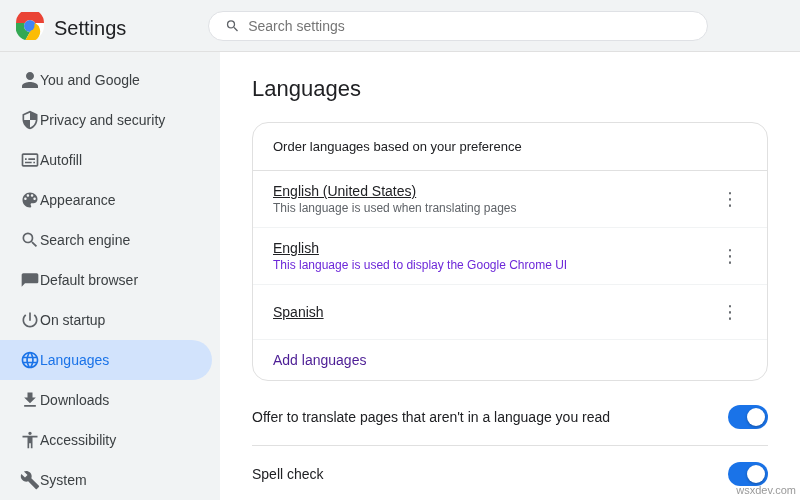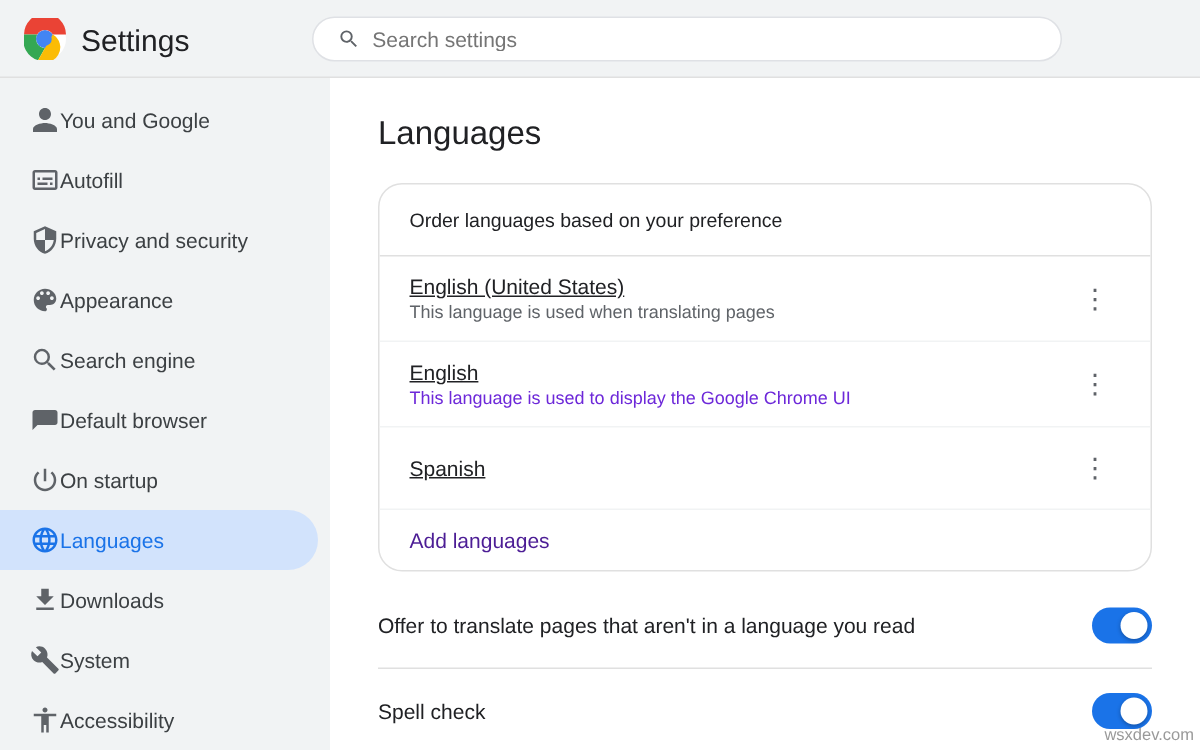--- a/index.html
+++ b/index.html
@@ -89,38 +89,38 @@
         <svg viewBox="0 0 24 24">
             <path d="M12 12c2.7 0 4.8-2.1 4.8-4.8S14.7 2.4 12 2.4 7.2 4.5 7.2 7.2 9.3 12 12 12zm0 2.4c-3.2 0-9.6 1.6-9.6 4.8v2.4h19.2v-2.4c0-3.2-6.4-4.8-9.6-4.8z"></path>
           </svg>
       </span>
       <span>You and Google</span>
     </div>
 
     <div class="sidebar-item">
       <span class="icon">
         <svg viewBox="0 0 24 24">
+            <path d="M12 1L3 5v6c0 5.55 3.84 10.74 9 12 5.16-1.26 9-6.45 9-12V5l-9-4zm0 10.99h7c-.53 4.12-3.28 7.79-7 8.94V12H5V6.3l7-3.11v8.8z"></path>
+          </svg>
+      </span>
+      <span>Privacy and security</span>
+    </div>
+
+    <div class="sidebar-item">
+      <span class="icon">
+        <svg viewBox="0 0 24 24">
             <path d="M20 4H4c-1.1 0-2 .9-2 2v12c0 1.1.9 2 2 2h16c1.1 0 2-.9 2-2V6c0-1.1-.9-2-2-2zm0 14H4V6h16v12zM6 10h2v2H6zm0 4h8v2H6zm10 0h2v2h-2zm-6-4h8v2h-8z"></path>
           </svg>
       </span>
       <span>Autofill</span>
     </div>
 
     <div class="sidebar-item">
       <span class="icon">
         <svg viewBox="0 0 24 24">
-            <path d="M12 1L3 5v6c0 5.55 3.84 10.74 9 12 5.16-1.26 9-6.45 9-12V5l-9-4zm0 10.99h7c-.53 4.12-3.28 7.79-7 8.94V12H5V6.3l7-3.11v8.8z"></path>
-          </svg>
-      </span>
-      <span>Privacy and security</span>
-    </div>
-
-    <div class="sidebar-item">
-      <span class="icon">
-        <svg viewBox="0 0 24 24">
             <path d="M12 3c-4.97 0-9 4.03-9 9s4.03 9 9 9c.83 0 1.5-.67 1.5-1.5 0-.39-.15-.74-.39-1.01-.23-.26-.38-.61-.38-.99 0-.83.67-1.5 1.5-1.5H16c2.76 0 5-2.24 5-5 0-4.42-4.03-8-9-8zm-5.5 9c-.83 0-1.5-.67-1.5-1.5S5.67 9 6.5 9 8 9.67 8 10.5 7.33 12 6.5 12zm3-4C8.67 8 8 7.33 8 6.5S8.67 5 9.5 5s1.5.67 1.5 1.5S10.33 8 9.5 8zm5 0c-.83 0-1.5-.67-1.5-1.5S13.67 5 14.5 5s1.5.67 1.5 1.5S15.33 8 14.5 8zm3 4c-.83 0-1.5-.67-1.5-1.5S16.67 9 17.5 9s1.5.67 1.5 1.5-.67 1.5-1.5 1.5z"></path>
           </svg>
       </span>
       <span>Appearance</span>
     </div>
 
     <div class="sidebar-item">
       <span class="icon">
         <svg viewBox="0 0 24 24">
             <path d="M15.5 14h-.79l-.28-.27A6.471 6.471 0 0 0 16 9.5 6.5 6.5 0 1 0 9.5 16c1.61 0 3.09-.59 4.23-1.57l.27.28v.79l5 4.99L20.49 19l-4.99-5zm-6 0C7.01 14 5 11.99 5 9.5S7.01 5 9.5 5 14 7.01 14 9.5 11.99 14 9.5 14z"></path>
@@ -161,33 +161,33 @@
         <svg viewBox="0 0 24 24">
             <path d="M19 9h-4V3H9v6H5l7 7 7-7zM5 18v2h14v-2H5z"></path>
           </svg>
       </span>
       <span>Downloads</span>
     </div>
 
     <div class="sidebar-item">
       <span class="icon">
         <svg viewBox="0 0 24 24">
+            <path d="M12 2c1.1 0 2 .9 2 2s-.9 2-2 2-2-.9-2-2 .9-2 2-2zm9 7h-6v13h-2v-6h-2v6H9V9H3V7h18v2z"></path>
+          </svg>
+      </span>
+      <span>Accessibility</span>
+    </div>
+
+    <div class="sidebar-item">
+      <span class="icon">
+        <svg viewBox="0 0 24 24">
             <path d="M22.7 19l-9.1-9.1c.9-2.3.4-5-1.5-6.9-2-2-5-2.4-7.4-1.3L9 6 6 9 1.6 4.7C.4 7.1.9 10.1 2.9 12.1c1.9 1.9 4.6 2.4 6.9 1.5l9.1 9.1c.4.4 1 .4 1.4 0l2.3-2.3c.5-.4.5-1.1.1-1.4z"></path>
           </svg>
       </span>
       <span>System</span>
-    </div>
-
-    <div class="sidebar-item">
-      <span class="icon">
-        <svg viewBox="0 0 24 24">
-            <path d="M12 2c1.1 0 2 .9 2 2s-.9 2-2 2-2-.9-2-2 .9-2 2-2zm9 7h-6v13h-2v-6h-2v6H9V9H3V7h18v2z"></path>
-          </svg>
-      </span>
-      <span>Accessibility</span>
     </div>
 
   </nav>
 
   <div class="content">
     <h1 class="content-title">Languages</h1>
 
     <div class="card">
       <div class="card-header">Order languages based on your preference</div>
 

